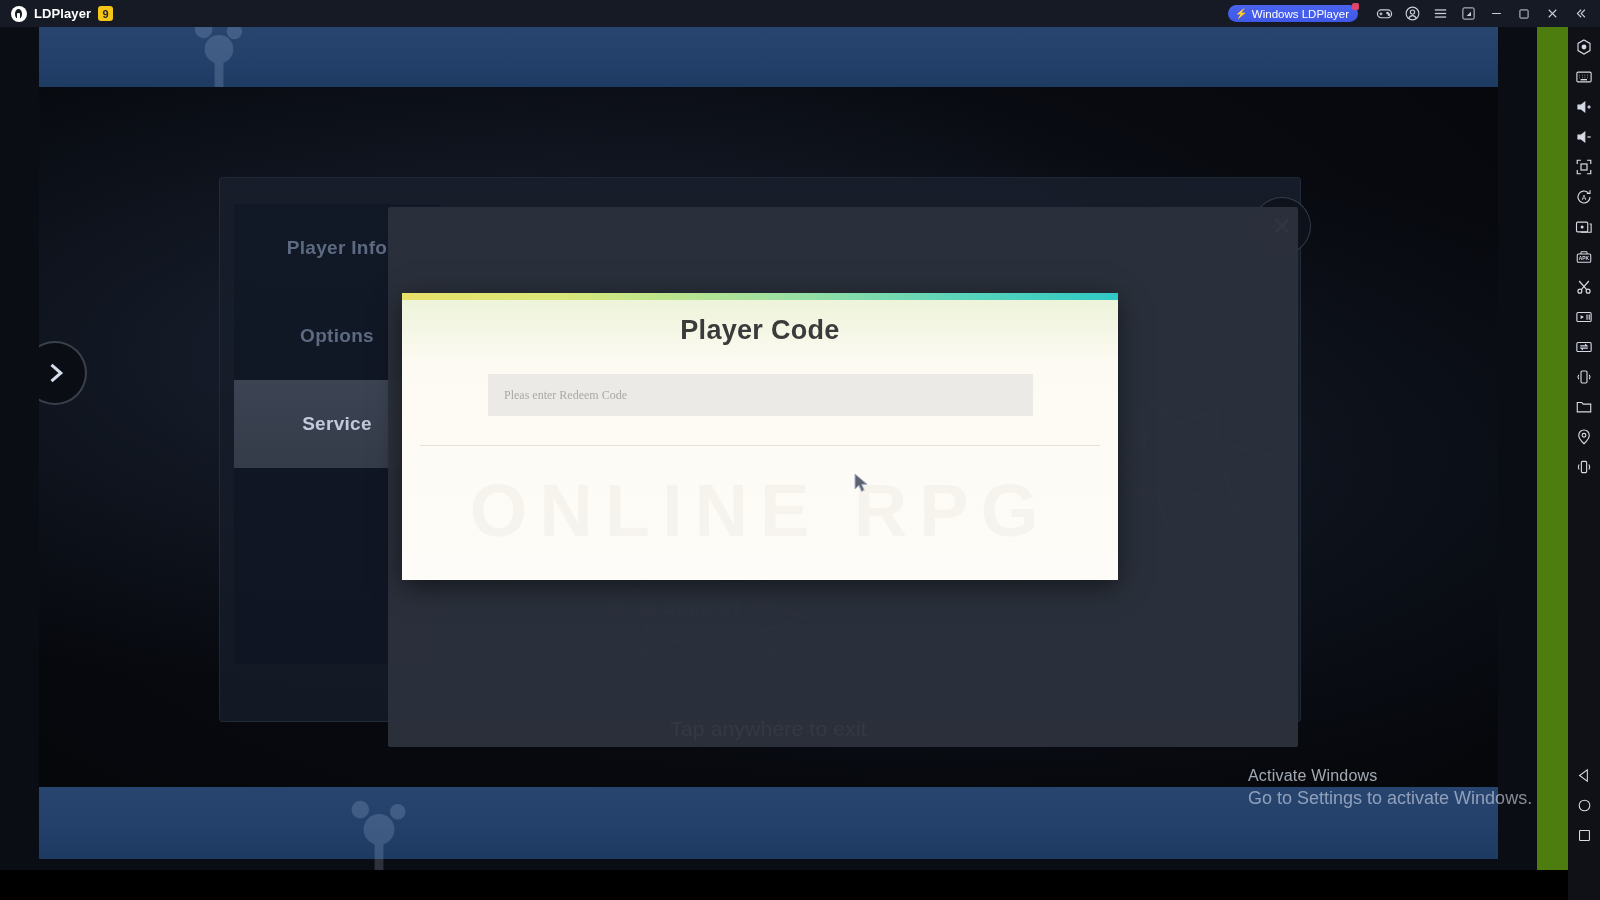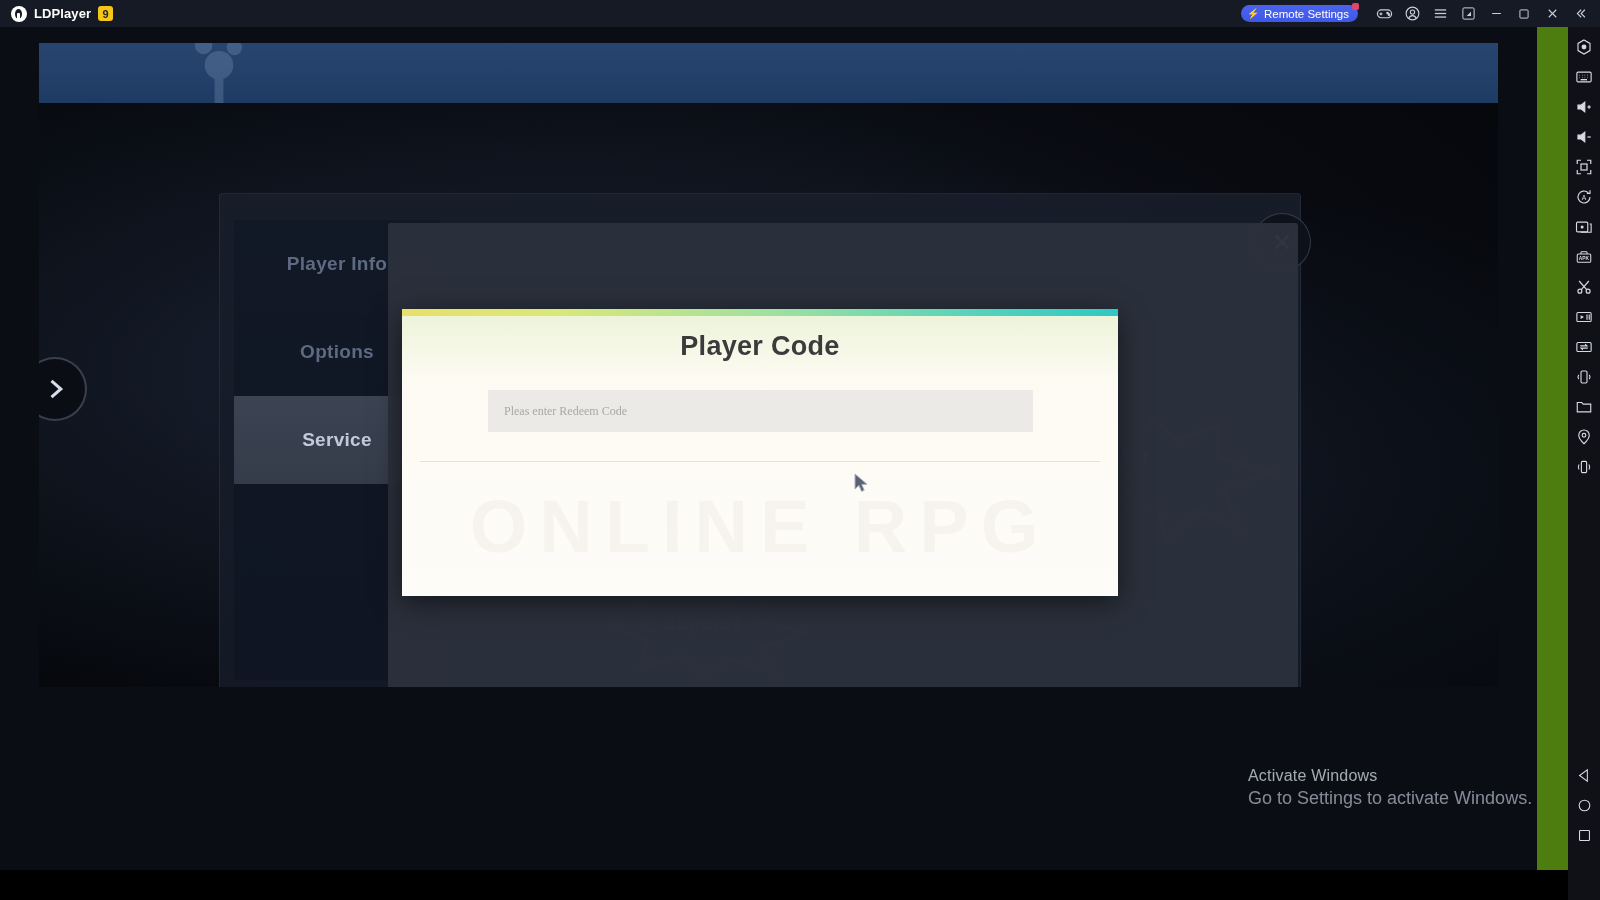--- a/index.html
+++ b/index.html
@@ -86,22 +86,22 @@
   .sb-bottom { padding-bottom: 50px; display:flex; flex-direction:column; align-items:center; }
 
   
   .viewport {
     position: absolute; top: 27px; left: 0;
     width: 1537px; height: 843px;
     background: #0b0d14;
     overflow: hidden;
   }
   .game-frame {
-    position: absolute; left: 39px; top: 16px;
-    width: 1459px; height: 644px;
+    position: absolute; left: 39px; top: 0;
+    width: 1459px; height: 843px;
     overflow: hidden;
   }
   
   .band {
     position: absolute; left: 0; width: 1459px; height: 62px;
     background: linear-gradient(180deg,#27456f 0%, #22406a 55%, #1d3a62 100%);
   }
   .band.top { top: 0; }
   .band.bottom { top: 760px; height: 72px; }
   .band .sigil {
@@ -293,21 +293,21 @@
   <div class="titlebar">
     <div class="tb-left">
       <span class="ld-logo"></span>
       <span class="ld-name">LDPlayer</span>
       <span class="ld-badge">9</span>
     </div>
 
     <div class="tb-right">
       <div class="remote-btn">
         <span class="bolt">⚡</span>
-        <span>Remote Settings</span>
+        <span>Windows LDPlayer</span>
       </div>
 
       <div class="tb-icon">
         <svg width="17" height="17" viewBox="0 0 24 24" fill="none" stroke="currentColor" stroke-width="1.7">
           <rect x="2" y="7" width="20" height="11" rx="5.5"></rect>
           <line x1="7" y1="10.5" x2="7" y2="14.5"></line>
             <line x1="5" y1="12.5" x2="9" y2="12.5"></line>
           <circle cx="16.3" cy="11.3" r="1" fill="currentColor"></circle>
             <circle cx="18.3" cy="13.6" r="1" fill="currentColor"></circle>
         </svg>

